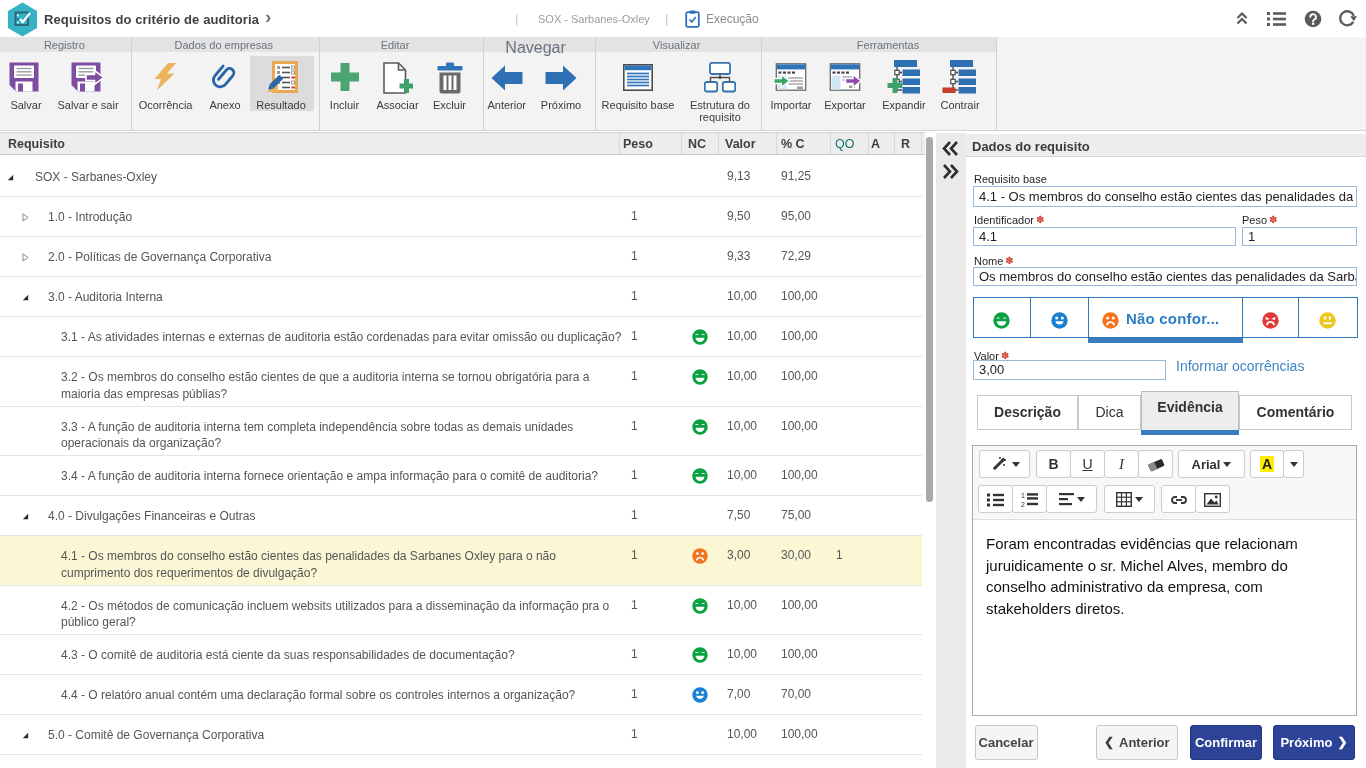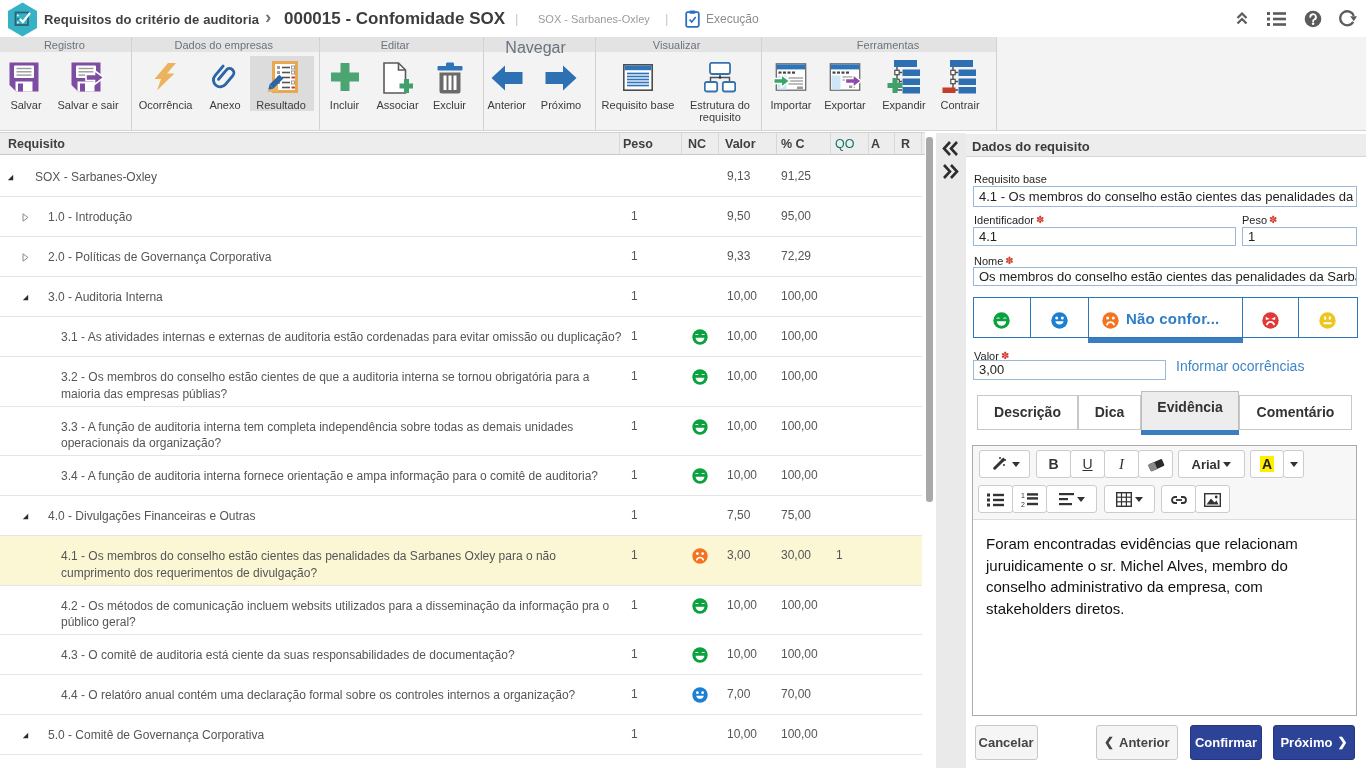--- a/index.html
+++ b/index.html
@@ -19,21 +19,20 @@
 <svg class="abs" style="left:7px;top:2px" width="31" height="35" viewBox="0 0 31 35">
 <polygon points="15.5,0.5 30,9 30,26 15.5,34.5 1,26 1,9" fill="#35b2c6"></polygon>
 <rect x="8.5" y="10.5" width="12.5" height="12.5" fill="none" stroke="#2a6374" stroke-width="1.8"></rect>
 <circle cx="10.8" cy="13.5" r="0.9" fill="#fff"></circle>
       <circle cx="10.8" cy="17" r="0.9" fill="#2a6374"></circle>
       <circle cx="10.8" cy="20.5" r="0.9" fill="#fff"></circle>
 <polyline points="13,17 15.8,20 23,11" fill="none" stroke="#fff" stroke-width="2.2"></polyline>
 </svg>
 <div class="abs" style="left:44px;top:12px;font-size:13px;font-weight:bold;color:#404040;letter-spacing:.12px">Requisitos do critério de auditoria</div>
 <div class="abs" style="left:265px;top:6px;font-size:19px;font-weight:bold;color:#757575">›</div>
-<div class="abs" style="left:284px;top:9px;font-size:17px;font-weight:bold;color:#3c3c3c">000015 - Confomidade SOX</div>
 <div class="abs" style="left:515px;top:11px;font-size:13px;color:#c8c8c8">|</div>
 <div class="abs" style="left:538px;top:13px;font-size:11px;color:#9b9b9b">SOX - Sarbanes-Oxley</div>
 <div class="abs" style="left:665px;top:11px;font-size:13px;color:#c8c8c8">|</div>
 <svg class="abs" style="left:685px;top:10px" width="16" height="18" viewBox="0 0 16 18">
 <rect x="1.2" y="2.2" width="12.6" height="14.6" rx="1.5" fill="none" stroke="#2d6fc0" stroke-width="1.8"></rect>
 <rect x="4.5" y="0.6" width="6" height="3.2" rx="1" fill="#2d6fc0"></rect>
 <path d="M4.5 9.5 l2.2 2.4 4-5" fill="none" stroke="#2d6fc0" stroke-width="1.6"></path>
 </svg>
 <div class="abs" style="left:706px;top:12px;font-size:12px;color:#8c8c8c">Execução</div>
 <svg class="abs" style="left:1236px;top:12px" width="12" height="13" viewBox="0 0 12 13">
@@ -491,21 +490,21 @@
         <rect x="9.8" y="4.2" width="2" height="3.6" rx="0.8" fill="#fff"></rect>
         <rect x="4.2" y="10.2" width="8.6" height="2" rx="0.9" fill="#fff"></rect>
       </svg>
     </div>
 <div class="abs lbl" style="left:974px;top:350px">Valor<span class="star">✽</span></div>
 <div class="inp" style="left:973px;top:360px;width:193px;height:20px;line-height:18px">3,00</div>
 <div class="abs" style="left:1176px;top:358px;font-size:14px;color:#4086c7">Informar ocorrências</div>
 <div class="abs" style="left:977px;top:395px;width:101px;height:35px;background:#fff;border:1px solid #c8c8c8"></div>
 <div class="abs" style="left:977px;top:404px;width:101px;text-align:center;font-size:14px;font-weight:bold;color:#333">Descrição</div>
 <div class="abs" style="left:1078px;top:395px;width:63px;height:35px;background:#fff;border:1px solid #c8c8c8"></div>
-<div class="abs" style="left:1078px;top:404px;width:63px;text-align:center;font-size:14px;font-weight:bold;color:#333">Dica</div>
+<div class="abs" style="left:1078px;top:404px;width:63px;text-align:center;font-size:14px;font-weight:normal;color:#333">Dica</div>
 <div class="abs" style="left:1141px;top:391px;width:98px;height:39px;background:#ededed;border:1px solid #bdbdbd;border-bottom:none"></div>
 <div class="abs" style="left:1141px;top:399px;width:98px;text-align:center;font-size:14px;font-weight:bold;color:#333">Evidência</div>
 <div class="abs" style="left:1141px;top:430px;width:98px;height:5px;background:#3a7ebf"></div>
 <div class="abs" style="left:1239px;top:395px;width:113px;height:35px;background:#fff;border:1px solid #c8c8c8"></div>
 <div class="abs" style="left:1239px;top:404px;width:113px;text-align:center;font-size:14px;font-weight:bold;color:#333">Comentário</div>
 <div class="abs" style="left:972px;top:445px;width:385px;height:271px;border:1px solid #ababab;background:#fff"></div>
 <div class="abs" style="left:973px;top:446px;width:383px;height:74px;background:#f7f7f7;border-bottom:1px solid #ddd"></div>
 <div class="abs" style="left:978.7px;top:450px;width:51px;height:28px;background:#fff;border:1px solid #ccc;border-radius:3px;text-align:center;line-height:26px"><svg width="20" height="18" viewBox="0 0 20 18" style="display:inline-block;vertical-align:middle">
 <g transform="rotate(45 9 9)">
           <rect x="7.5" y="2" width="3" height="13" rx="1" fill="#333"></rect>

